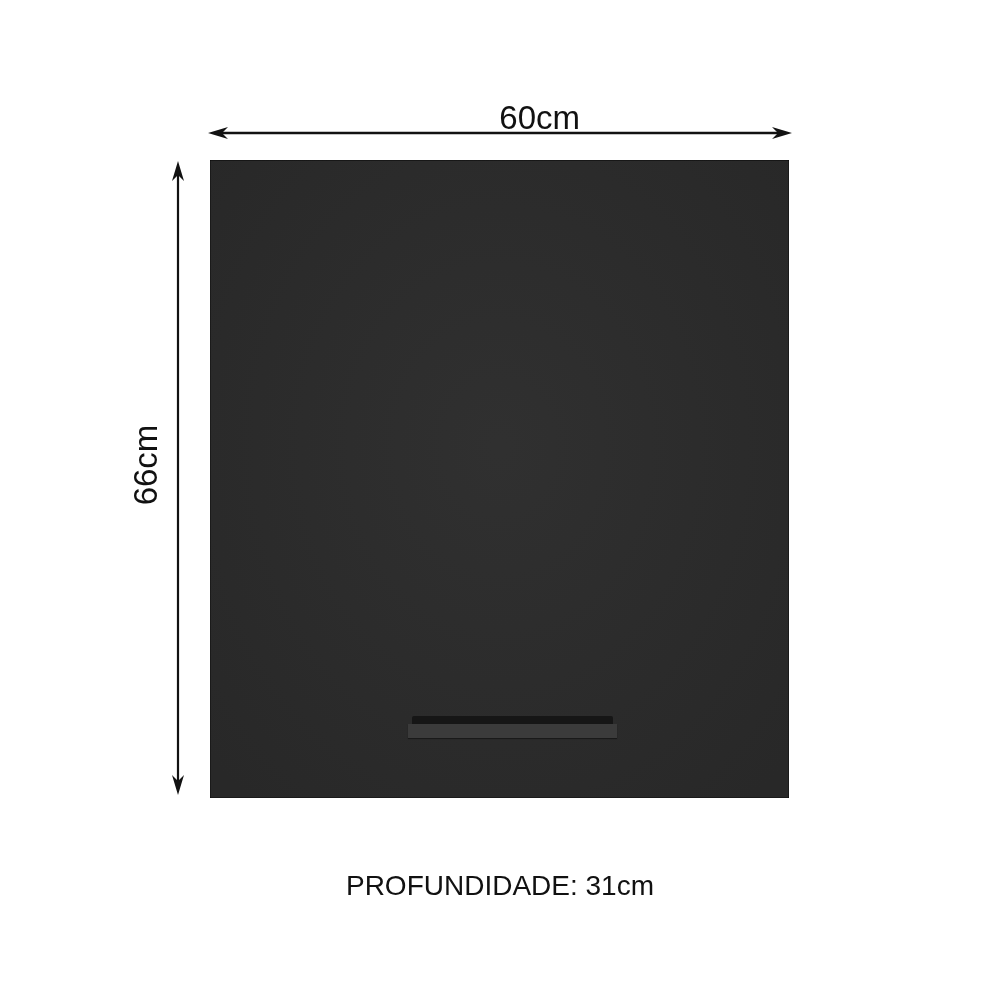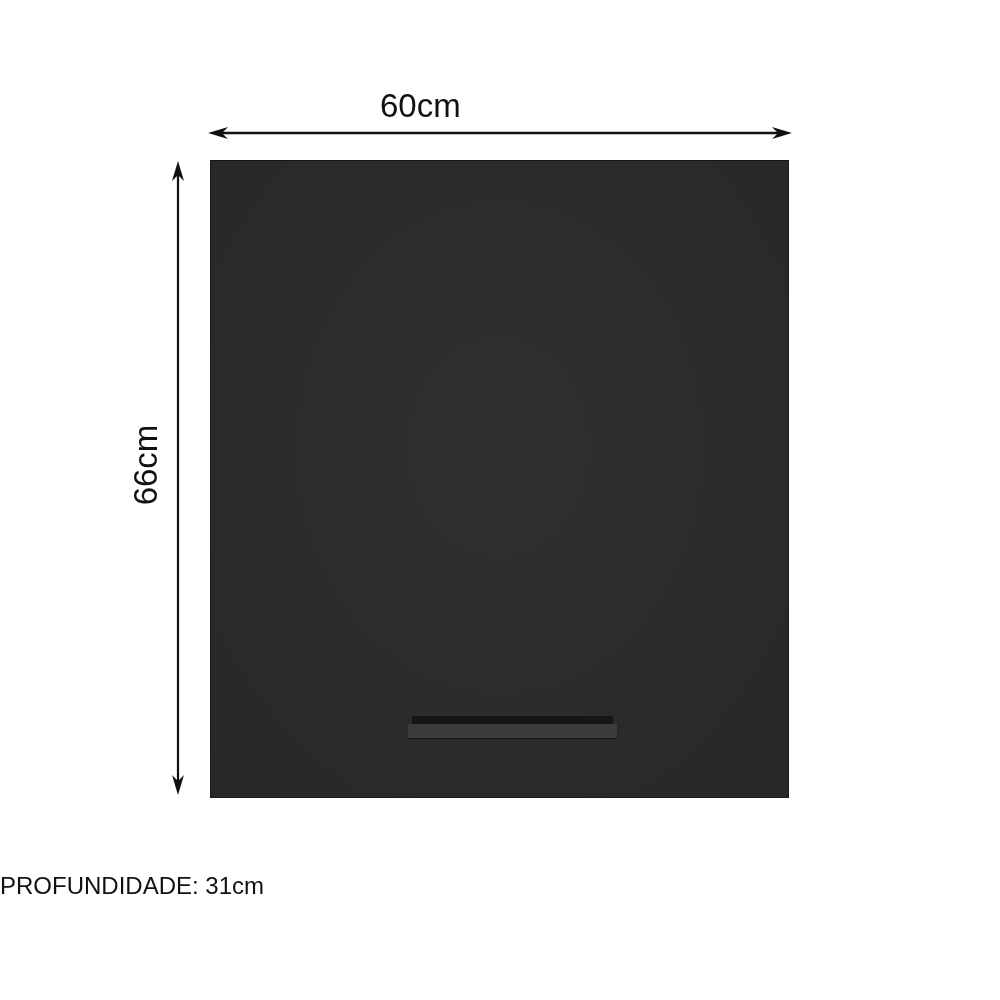--- a/index.html
+++ b/index.html
@@ -17,22 +17,22 @@
   .stage{position:relative;width:1000px;height:1000px;background:var(--background);}
 
   .dim-label{
     position:absolute;
     font-size:33px;
     line-height:36px;
     color:var(--text);
     white-space:nowrap;
   }
   .width-label{
-    left:380px;top:88px;width:200px;height:36px;
-    text-align:left;
+    left:380px;top:100px;width:200px;height:36px;
+    text-align:right;
   }
   .height-label{
     left:86px;top:447px;width:120px;height:36px;
     text-align:center;
     transform:rotate(-90deg);
   }
 
   .arrow-svg{position:absolute;display:block;}
   .h-arrow{left:208px;top:126px;}
   .v-arrow{left:171px;top:161px;}
@@ -55,22 +55,22 @@
   }
   .handle-bar{
     position:absolute;left:0;top:8px;width:209px;height:14px;
     background:var(--handle);
     box-shadow:0 1px 1px rgba(0,0,0,0.4);
   }
 
   .depth-label{
     position:absolute;
     left:0;top:866px;width:1000px;
-    text-align:left;
-    font-size:24px;
+    text-align:center;
+    font-size:28px;
     line-height:40px;
     color:var(--text);
   }
 </style>
 </head>
 <body>
 
 <div class="stage">
 
   <div class="dim-label width-label">60cm</div>

